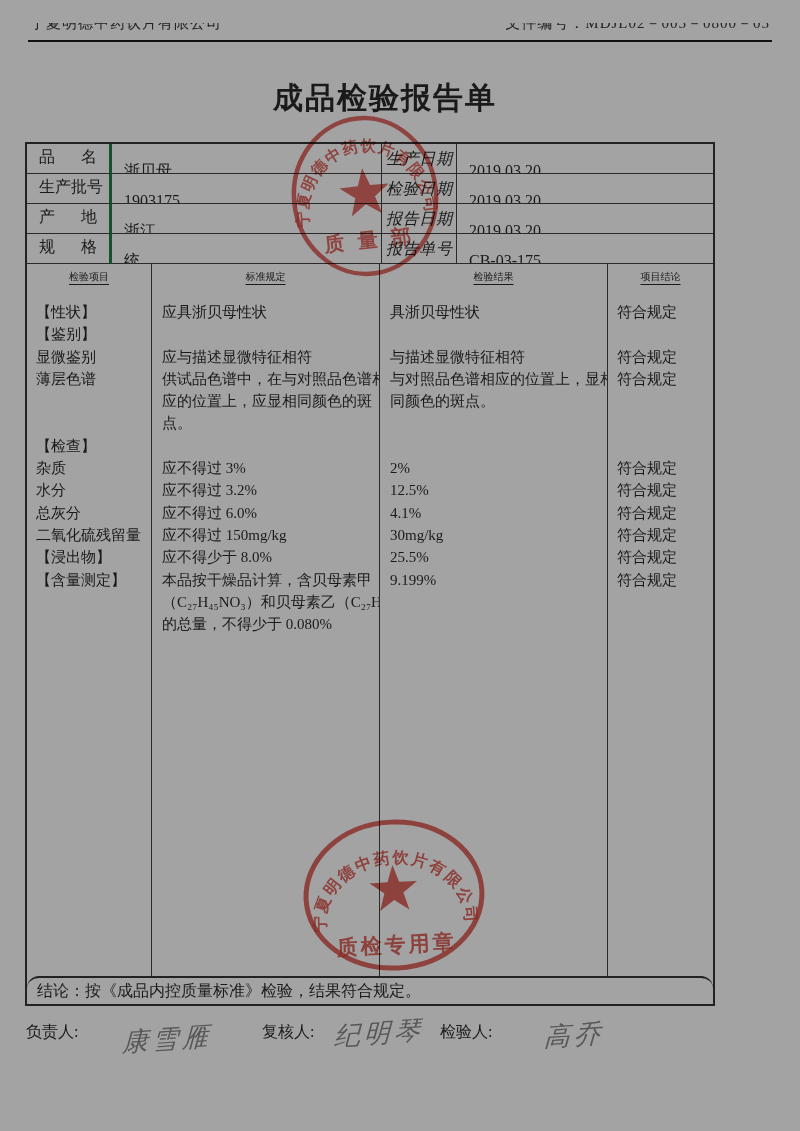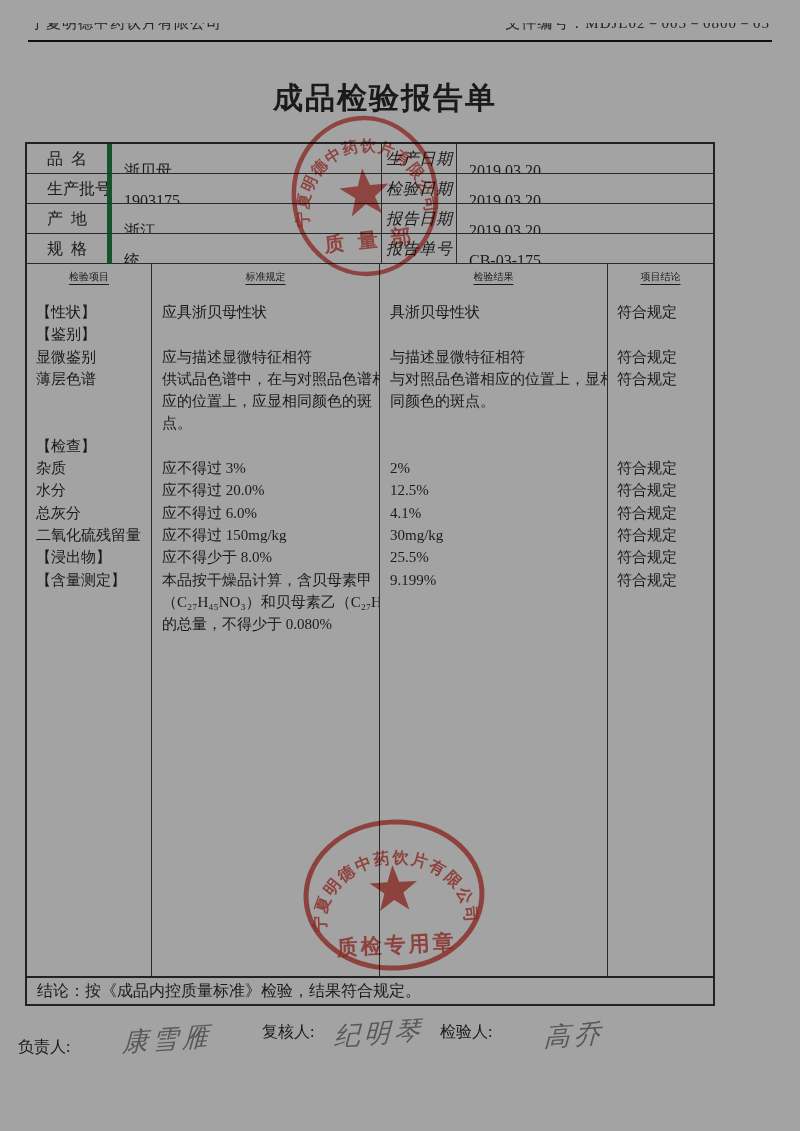--- a/index.html
+++ b/index.html
@@ -18,37 +18,37 @@
   .title{position:absolute; left:40px; top:78px; width:690px; text-align:center;
     font-size:30px; font-weight:bold; letter-spacing:2px;}
   
   .doc{position:absolute; left:25px; top:142px; width:690px; border:2px solid #222;
     box-sizing:border-box; background:transparent;}
   .doc *{box-sizing:border-box;}
   
   .info{display:grid; grid-template-columns:85px 270px 75px 1fr;}
   .icell{height:30px; line-height:29px; font-size:16px; border-bottom:1px solid #2a2a2a;
     white-space:nowrap; overflow:hidden;}
-  .ilabel{padding:0 20px; text-align:justify; text-align-last:justify; border-right:5px solid #14532d;}
+  .ilabel{padding:0 12px; text-align:justify; text-align-last:justify; border-right:3px solid #14532d;font-family:Liberation Mono, monospace;}
   .ilabel2{padding:0 4px; text-align:justify; text-align-last:justify; border-right:1px solid #2a2a2a;font-style:italic;}
   .ivalue{padding:12px 12px; border-right:1px solid #2a2a2a;}
   .ivalue.last{border-right:none;}
   
   .main{display:grid; grid-template-columns:125px 228px 228px 105px; height:712px;}
   .mcol{border-right:1px solid #2a2a2a; overflow:hidden;}
   .mcol.last{border-right:none;}
   .mhead{height:37px; padding-top:6px; text-align:center; font-size:10px;
     text-decoration:underline; text-underline-offset:4px;}
   .tline{height:22.3px; line-height:22.3px; font-size:15px; white-space:nowrap; padding:0 0 0 9px;}
   .mcol.c2 .tline{padding-left:10px;}
   .mcol.c3 .tline{padding-left:10px;}
   .mcol.c4 .tline{padding-left:9px;}
   
   .conc{height:28px; line-height:26px; border-top:2px solid #222; font-size:16px;
-    padding-left:10px; white-space:nowrap;}
+    padding-left:10px; white-space:nowrap;border-radius:12px;}
   
   .sig-label{position:absolute; font-size:16px; white-space:nowrap;}
   .sig-name{position:absolute; font-size:26px; color:#4a4a4a; white-space:nowrap;
     font-style:italic; transform:rotate(-4deg) skewX(-6deg); letter-spacing:4px; opacity:.85;}
   
   .stamp{position:absolute; mix-blend-mode:multiply; pointer-events:none;}
   .stamp svg{display:block;}
 </style>
 </head>
 <body>
@@ -108,21 +108,21 @@
         <div class="mhead">标准规定</div>
         <div>
             <div class="tline">应具浙贝母性状</div>
             <div class="tline"></div>
             <div class="tline">应与描述显微特征相符</div>
             <div class="tline">供试品色谱中，在与对照品色谱相</div>
             <div class="tline">应的位置上，应显相同颜色的斑</div>
             <div class="tline">点。</div>
             <div class="tline"></div>
             <div class="tline">应不得过 3%</div>
-            <div class="tline">应不得过 20.0%</div>
+            <div class="tline">应不得过 3.2%</div>
             <div class="tline">应不得过 6.0%</div>
             <div class="tline">应不得过 150mg/kg</div>
             <div class="tline">应不得少于 8.0%</div>
             <div class="tline">本品按干燥品计算，含贝母素甲</div>
             <div class="tline">（C₂₇H₄₅NO₃）和贝母素乙（C₂₇H₄₃NO₃）</div>
             <div class="tline">的总量，不得少于 0.080%</div>
           </div>
       </div>
       <div class="mcol c3">
         <div class="mhead">检验结果</div>
@@ -160,21 +160,21 @@
             <div class="tline">符合规定</div>
           </div>
       </div>
     </div>
 
     <div class="conc">
       <span>结论：按《成品内控质量标准》检验，结果符合规定。</span>
     </div>
   </div>
 
-  <div class="sig-label" style="left:18px;top:1022px;margin-top:15px;">负责人:</div>
+  <div class="sig-label" style="left:26px;top:1022px;">负责人:</div>
   <div class="sig-name" style="left:122px;top:1022px;">康雪雁</div>
   <div class="sig-label" style="left:262px;top:1022px;">复核人:</div>
   <div class="sig-name" style="left:334px;top:1016px;">纪明琴</div>
   <div class="sig-label" style="left:440px;top:1022px;text-align:center;">检验人:</div>
   <div class="sig-name" style="left:544px;top:1018px;">高乔</div>
 
   <div class="stamp" style="left:290px;top:114px;transform:rotate(-6deg);">
     <svg width="150" height="164" viewBox="0 0 150 164">
       <g stroke="rgba(214,69,60,0.8)" fill="rgba(214,69,60,0.8)" font-family="'Liberation Sans',sans-serif">
         <ellipse cx="75" cy="82" rx="71" ry="78" fill="none" stroke-width="4.5"></ellipse>

